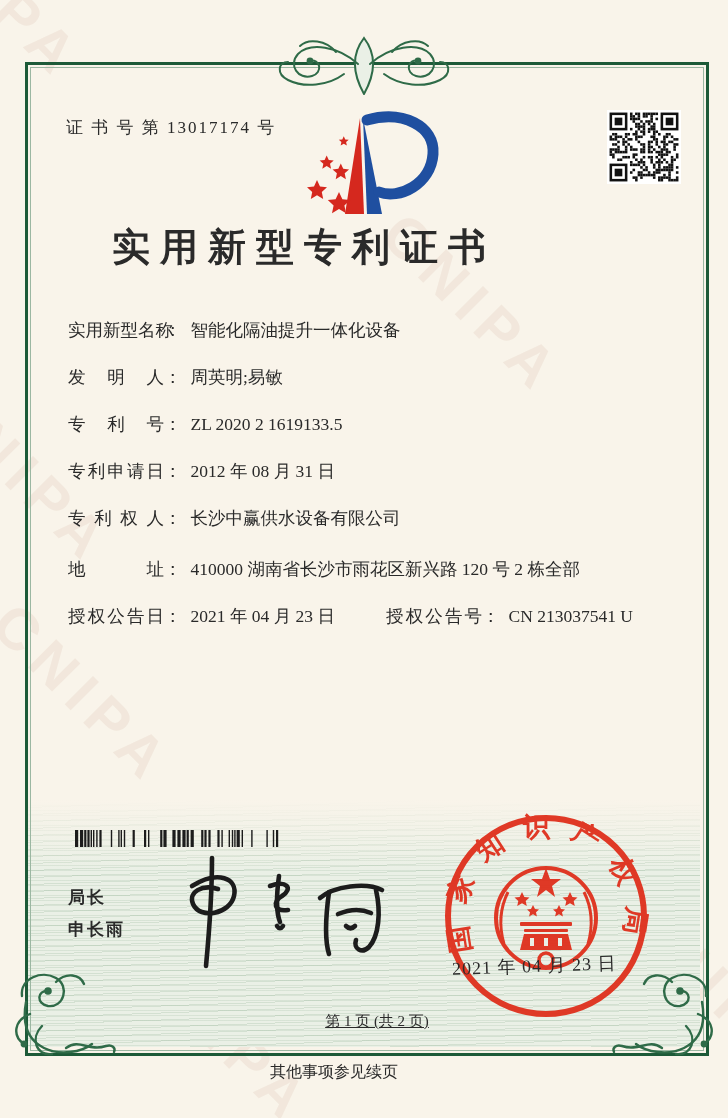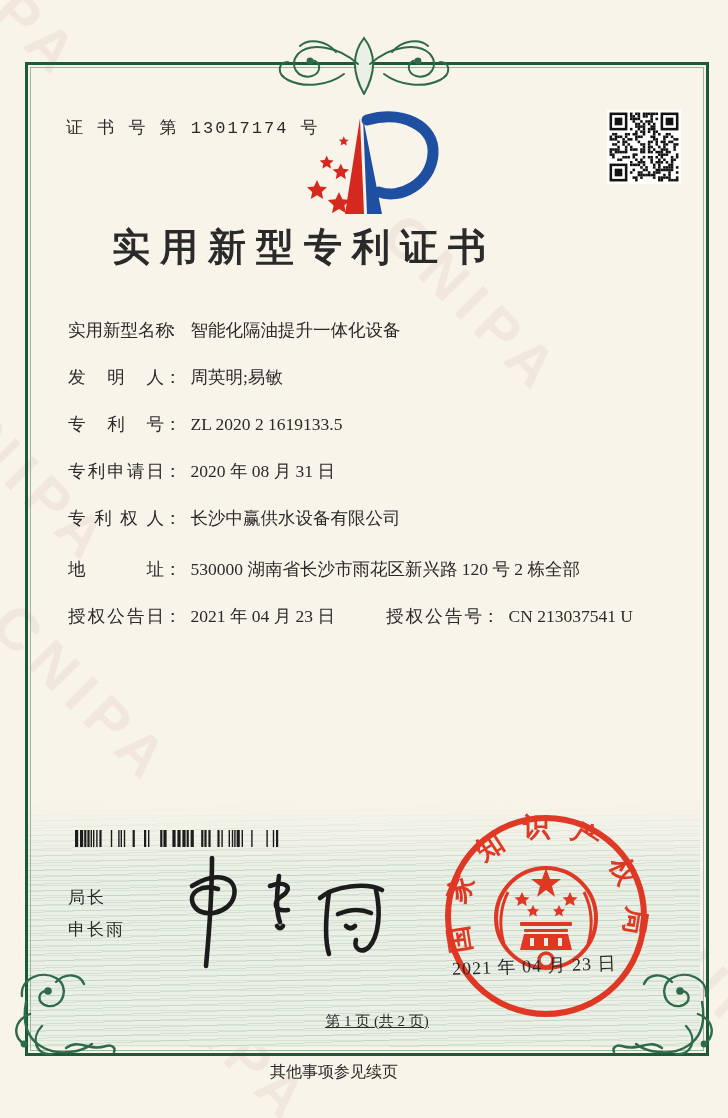--- a/index.html
+++ b/index.html
@@ -17,32 +17,32 @@
                 border:1px solid #9bb7a2;}
   
   .band{position:absolute;left:28px;top:800px;width:672px;height:247px;z-index:1;
         background:
           repeating-linear-gradient(178deg, rgba(120,160,125,0.20) 0 1px, transparent 1px 7px),
           repeating-linear-gradient(180deg, rgba(120,160,125,0.16) 0 1px, transparent 1px 5px),
           #eaf0e6;}
   .band:before{content:"";position:absolute;left:0;top:0;right:0;height:70px;
         background:linear-gradient(#f9f4ea, rgba(249,244,234,0));}
   .content{position:absolute;z-index:4;}
-  .cert-no{left:66px;top:116px;font-size:17px;letter-spacing:2px;font-family:Liberation Mono, monospace;}
+  .cert-no{left:66px;top:116px;font-size:17px;letter-spacing:2px;}
   .title{left:0;top:222px;width:608px;text-align:center;font-size:38px;
          font-weight:bold;letter-spacing:10px;}
   .field{left:68px;font-size:17.5px;white-space:nowrap;}
   .flabel{display:inline-block;width:96px;text-align:justify;text-align-last:justify;
           vertical-align:bottom;}
   .fvalue{margin-left:9px;margin-top:28px;}
   .grant-no-group{position:absolute;left:318px;top:0;white-space:nowrap;}
   .paras{left:57px;top:642px;width:616px;font-size:17px;line-height:25px;
          text-align:justify;}
   .paras p{margin:0 0 7px 0;text-indent:2em;}
-  .sig-label{left:68px;font-size:17px;font-weight:400;letter-spacing:2px;}
+  .sig-label{left:68px;font-size:17px;font-weight:700;letter-spacing:2px;}
   .pagenum{left:13px;top:1012px;width:728px;text-align:center;font-size:15px;z-index:4;text-decoration:underline;}
   .note{left:0;top:1062px;width:668px;text-align:center;font-size:16px;}
   .seal-date{left:452px;top:954px;font-size:18px;letter-spacing:1px;z-index:6;
              transform:rotate(-2deg);white-space:nowrap;}
   svg{display:block;}
   .orn{z-index:5;}
 </style>
 </head>
 <body>
 
@@ -380,27 +380,27 @@
 <div class="content field abs" style="top:318px">
   <span class="flabel">实用新型名称</span><span>：</span><span class="fvalue">智能化隔油提升一体化设备</span>
 </div>
 <div class="content field abs" style="top:365px">
   <span class="flabel">发明人</span><span>：</span><span class="fvalue">周英明;易敏</span>
 </div>
 <div class="content field abs" style="top:412px">
   <span class="flabel">专利号</span><span>：</span><span class="fvalue">ZL 2020 2 1619133.5</span>
 </div>
 <div class="content field abs" style="top:459px">
-  <span class="flabel">专利申请日</span><span>：</span><span class="fvalue">2020 年 08 月 31 日</span>
+  <span class="flabel">专利申请日</span><span>：</span><span class="fvalue">2012 年 08 月 31 日</span>
 </div>
 <div class="content field abs" style="top:506px">
   <span class="flabel">专利权人</span><span>：</span><span class="fvalue">长沙中赢供水设备有限公司</span>
 </div>
 <div class="content field abs" style="top:557px">
-  <span class="flabel">地址</span><span>：</span><span class="fvalue">530000 湖南省长沙市雨花区新兴路 120 号 2 栋全部</span>
+  <span class="flabel">地址</span><span>：</span><span class="fvalue">410000 湖南省长沙市雨花区新兴路 120 号 2 栋全部</span>
 </div>
 <div class="content field abs" style="top:604px">
   <span class="flabel">授权公告日</span><span>：</span><span class="fvalue">2021 年 04 月 23 日</span>
   <span class="grant-no-group">
     <span class="flabel">授权公告号</span><span>：</span><span class="fvalue">CN 213037541 U</span>
   </span>
 </div>
 
 <div class="content paras abs">
 </div>

